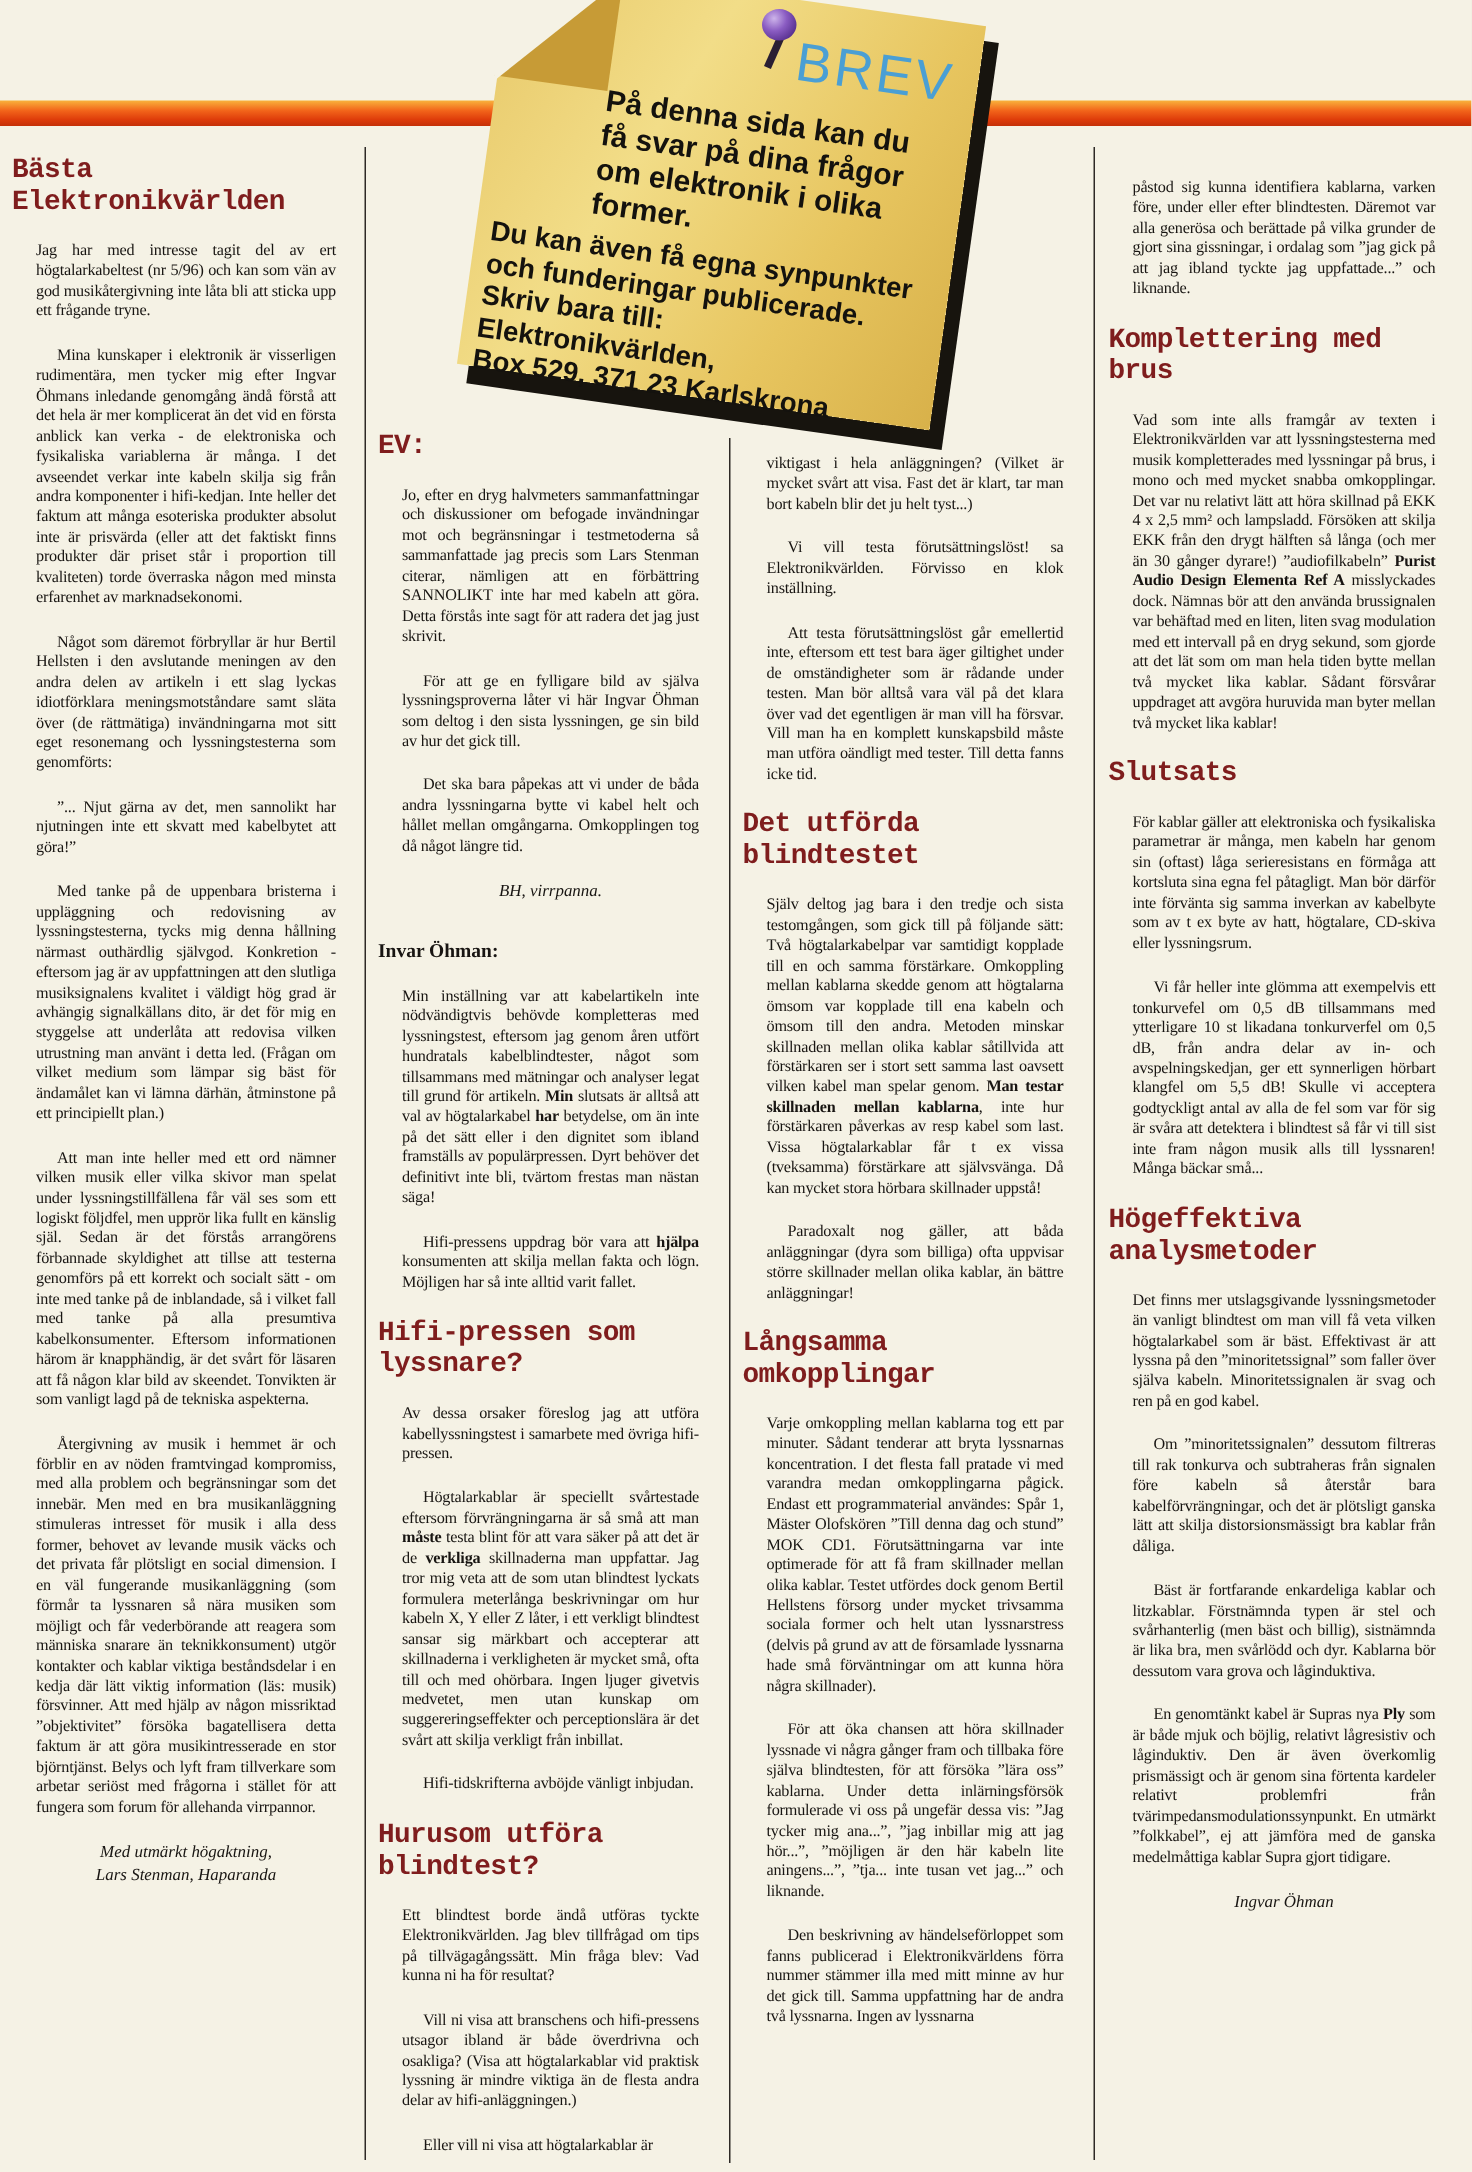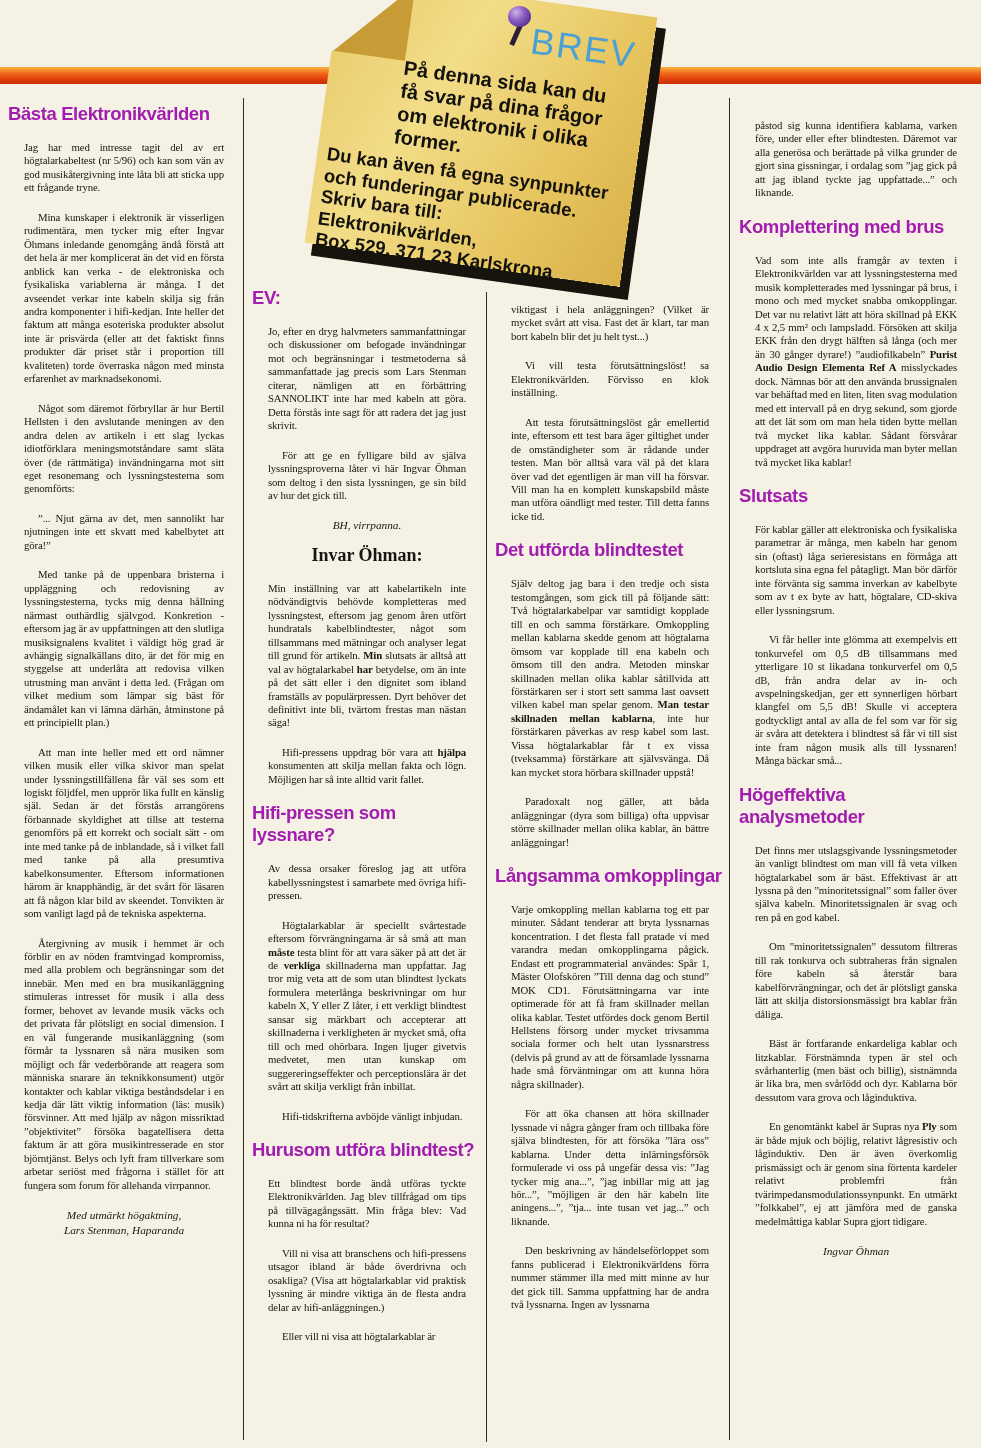--- a/index.html
+++ b/index.html
@@ -29,24 +29,24 @@
   .pin{position:absolute;left:508px;top:6px;z-index:6;}
   .pin .stem{position:absolute;left:6px;top:16px;width:5px;height:24px;background:#2a1f33;
         transform:rotate(24deg);}
   .pin .ball{position:absolute;left:0;top:0;width:23px;height:21px;border-radius:50%;
         background:radial-gradient(circle at 35% 30%,#cdb4ea 0%,#8a5cc2 40%,#5c3494 75%,#3d2068 100%);}
   
   .col{position:absolute;overflow:hidden;text-align:justify;}
   .bp{margin:16px;font-size:10.8px;line-height:13.45px;letter-spacing:-0.14px;}
   .bp.ind{text-indent:14px;}
   .b{font-weight:bold;}
-  .hd{font-family:Liberation Sans, sans-serif;font-size:18.5px;font-weight:bold;
-      letter-spacing:-0.4px;margin:15px 0 5px;text-align:left;color:#a21caf;}
+  .hd{font-family:Liberation Mono, monospace;font-size:18.5px;font-weight:bold;
+      letter-spacing:-0.4px;margin:15px 0 5px;text-align:left;color:#7f1d1d;}
   .hd:first-child{margin-top:0;}
-  .shd{font-size:18px;font-weight:bold;margin:12px 0 2px;text-align:center;}
+  .shd{font-size:13px;font-weight:bold;margin:24px 0 2px;text-align:left;}
   .sig{font-style:italic;text-align:center;font-size:11.3px;line-height:14.5px;margin-top:4px;}
 </style>
 </head>
 <body>
 
 <div id="page">
 
   <div class="bar"></div>
 
   <div class="rule" style="left:243px;top:98px;height:1342px;"></div>
@@ -87,20 +87,21 @@
       <p class="bp ind"><span>Återgivning av musik i hemmet är och förblir en av nöden framtvingad kompromiss, med alla problem och begränsningar som det innebär. Men med en bra musikanläggning stimuleras intresset för musik i alla dess former, behovet av levande musik väcks och det privata får plötsligt en social dimension. I en väl fungerande musikanläggning (som förmår ta lyssnaren så nära musiken som möjligt och får vederbörande att reagera som människa snarare än teknikkonsument) utgör kontakter och kablar viktiga beståndsdelar i en kedja där lätt viktig information (läs: musik) försvinner. Att med hjälp av någon missriktad ”objektivitet” försöka bagatellisera detta faktum är att göra musikintresserade en stor björntjänst. Belys och lyft fram tillverkare som arbetar seriöst med frågorna i stället för att fungera som forum för allehanda virrpannor.</span></p>
       <div class="sig">
         <div>Med utmärkt högaktning,</div>
         <div>Lars Stenman, Haparanda</div>
       </div>
     </div>
   <div class="col" style="left:252px;top:287px;width:230px;height:1158px;">
       <h2 class="hd">EV:</h2>
       <p class="bp"><span>Jo, efter en dryg halvmeters sammanfattningar och diskussioner om befogade invändningar mot och begränsningar i testmetoderna så sammanfattade jag precis som Lars Stenman citerar, nämligen att en förbättring SANNOLIKT inte har med kabeln att göra. Detta förstås inte sagt för att radera det jag just skrivit.</span></p>
       <p class="bp ind"><span>För att ge en fylligare bild av själva lyssningsproverna låter vi här Ingvar Öhman som deltog i den sista lyssningen, ge sin bild av hur det gick till.</span></p>
+      <p class="bp ind"><span>Det ska bara påpekas att vi under de båda andra lyssningarna bytte vi kabel helt och hållet mellan omgångarna. Omkopplingen tog då något längre tid.</span></p>
       <div class="sig">
         <div>BH, virrpanna.</div>
       </div>
       <h3 class="shd">Invar Öhman:</h3>
       <p class="bp"><span>Min inställning var att kabelartikeln inte nödvändigtvis behövde kompletteras med lyssningstest, eftersom jag genom åren utfört hundratals kabelblindtester, något som tillsammans med mätningar och analyser legat till grund för artikeln. </span><span class="b">Min</span><span> slutsats är alltså att val av högtalarkabel </span><span class="b">har</span><span> betydelse, om än inte på det sätt eller i den dignitet som ibland framställs av populärpressen. Dyrt behöver det definitivt inte bli, tvärtom frestas man nästan säga!</span></p>
       <p class="bp ind"><span>Hifi-pressens uppdrag bör vara att </span><span class="b">hjälpa</span><span> konsumenten att skilja mellan fakta och lögn. Möjligen har så inte alltid varit fallet.</span></p>
       <h2 class="hd">Hifi-pressen som lyssnare?</h2>
       <p class="bp"><span>Av dessa orsaker föreslog jag att utföra kabellyssningstest i samarbete med övriga hifi-pressen.</span></p>
       <p class="bp ind"><span>Högtalarkablar är speciellt svårtestade eftersom förvrängningarna är så små att man </span><span class="b">måste</span><span> testa blint för att vara säker på att det är de </span><span class="b">verkliga</span><span> skillnaderna man uppfattar. Jag tror mig veta att de som utan blindtest lyckats formulera meterlånga beskrivningar om hur kabeln X, Y eller Z låter, i ett verkligt blindtest sansar sig märkbart och accepterar att skillnaderna i verkligheten är mycket små, ofta till och med ohörbara. Ingen ljuger givetvis medvetet, men utan kunskap om suggereringseffekter och perceptionslära är det svårt att skilja verkligt från inbillat.</span></p>
       <p class="bp ind"><span>Hifi-tidskrifterna avböjde vänligt inbjudan.</span></p>

